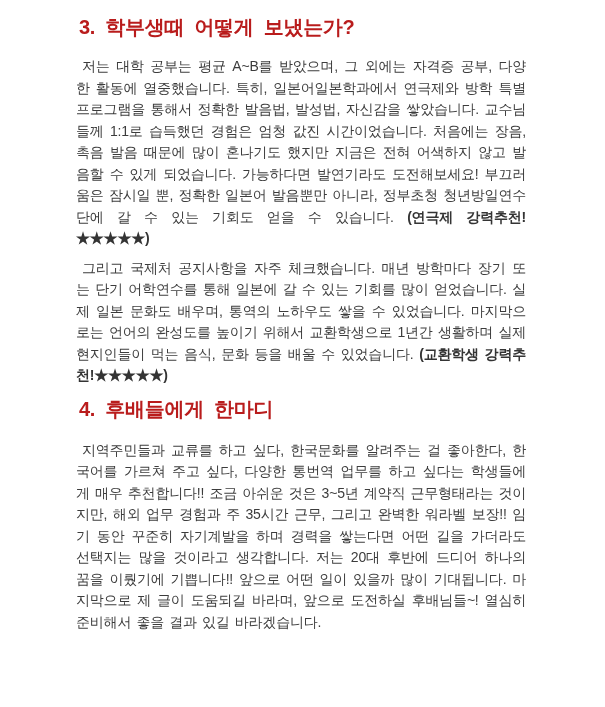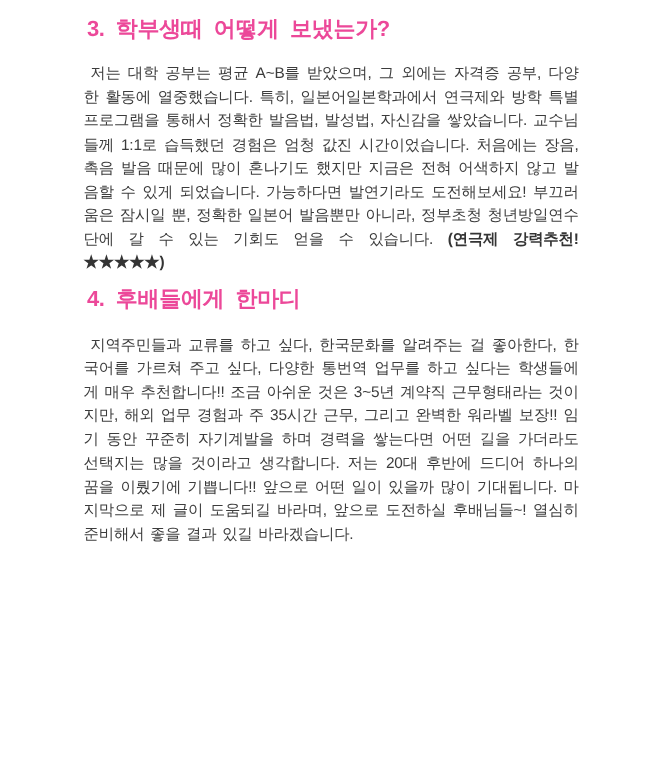--- a/index.html
+++ b/index.html
@@ -18,21 +18,21 @@
     box-sizing: border-box;
     width: 605px;
     height: 707px;
     padding: 13px 79px 0 76px;
     background: #ffffff;
   }
   .heading {
     font-size: 20px;
     line-height: 28px;
     font-weight: 700;
-    color: #ec4899;
+    color: #b91c1c;
     letter-spacing: -0.3px;
     word-spacing: 5px;
     margin: 0 0 15px 3px;
   }
   .heading.second {
     margin-top: 6px;
     margin-bottom: 17px;
   }
   .para {
     font-size: 14px;
@@ -51,19 +51,20 @@
 </style>
 </head>
 <body>
 
 <div class="page">
 
   <h2 class="heading">3. 학부생때 어떻게 보냈는가?</h2>
 
   <p class="para"><span>저는 대학 공부는 평균 A~B를 받았으며, 그 외에는 자격증 공부, 다양한 활동에 열중했습니다. 특히, 일본어일본학과에서 연극제와 방학 특별프로그램을 통해서 정확한 발음법, 발성법, 자신감을 쌓았습니다. 교수님들께 1:1로 습득했던 경험은 엄청 값진 시간이었습니다. 처음에는 장음, 촉음 발음 때문에 많이 혼나기도 했지만 지금은 전혀 어색하지 않고 발음할 수 있게 되었습니다. 가능하다면 발연기라도 도전해보세요! 부끄러움은 잠시일 뿐, 정확한 일본어 발음뿐만 아니라, 정부초청 청년방일연수단에 갈 수 있는 기회도 얻을 수 있습니다. </span><strong>(연극제 강력추천!★★★★★)</strong></p>
 
+  <p class="para"><span>그리고 국제처 공지사항을 자주 체크했습니다. 매년 방학마다 장기 또는 단기 어학연수를 통해 일본에 갈 수 있는 기회를 많이 얻었습니다. 실제 일본 문화도 배우며, 통역의 노하우도 쌓을 수 있었습니다. 마지막으로는 언어의 완성도를 높이기 위해서 교환학생으로 1년간 생활하며 실제 현지인들이 먹는 음식, 문화 등을 배울 수 있었습니다. </span><strong>(교환학생 강력추천!★★★★★)</strong></p>
 
 
   <h2 class="heading second">4. 후배들에게 한마디</h2>
 
   <p class="para"><span>지역주민들과 교류를 하고 싶다, 한국문화를 알려주는 걸 좋아한다, 한국어를 가르쳐 주고 싶다, 다양한 통번역 업무를 하고 싶다는 학생들에게 매우 추천합니다!! 조금 아쉬운 것은 3~5년 계약직 근무형태라는 것이지만, 해외 업무 경험과 주 35시간 근무, 그리고 완벽한 워라벨 보장!! 임기 동안 꾸준히 자기계발을 하며 경력을 쌓는다면 어떤 길을 가더라도 선택지는 많을 것이라고 생각합니다. 저는 20대 후반에 드디어 하나의 꿈을 이뤘기에 기쁩니다!! 앞으로 어떤 일이 있을까 많이 기대됩니다. 마지막으로 제 글이 도움되길 바라며, 앞으로 도전하실 후배님들~! 열심히 준비해서 좋을 결과 있길 바라겠습니다.</span></p>
 
 </div>
 
 </body></html>

